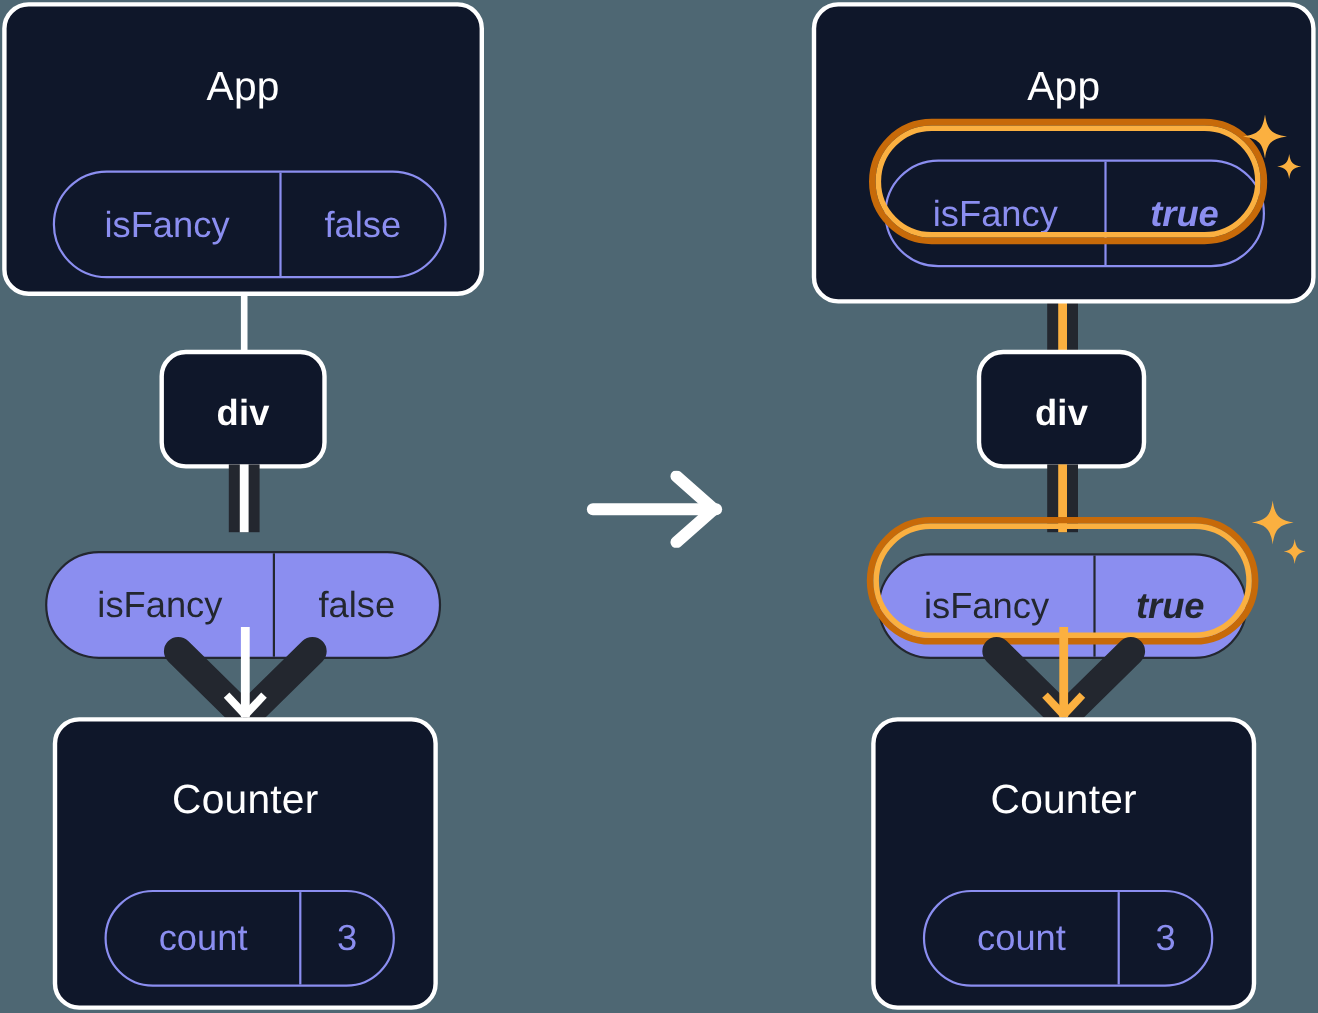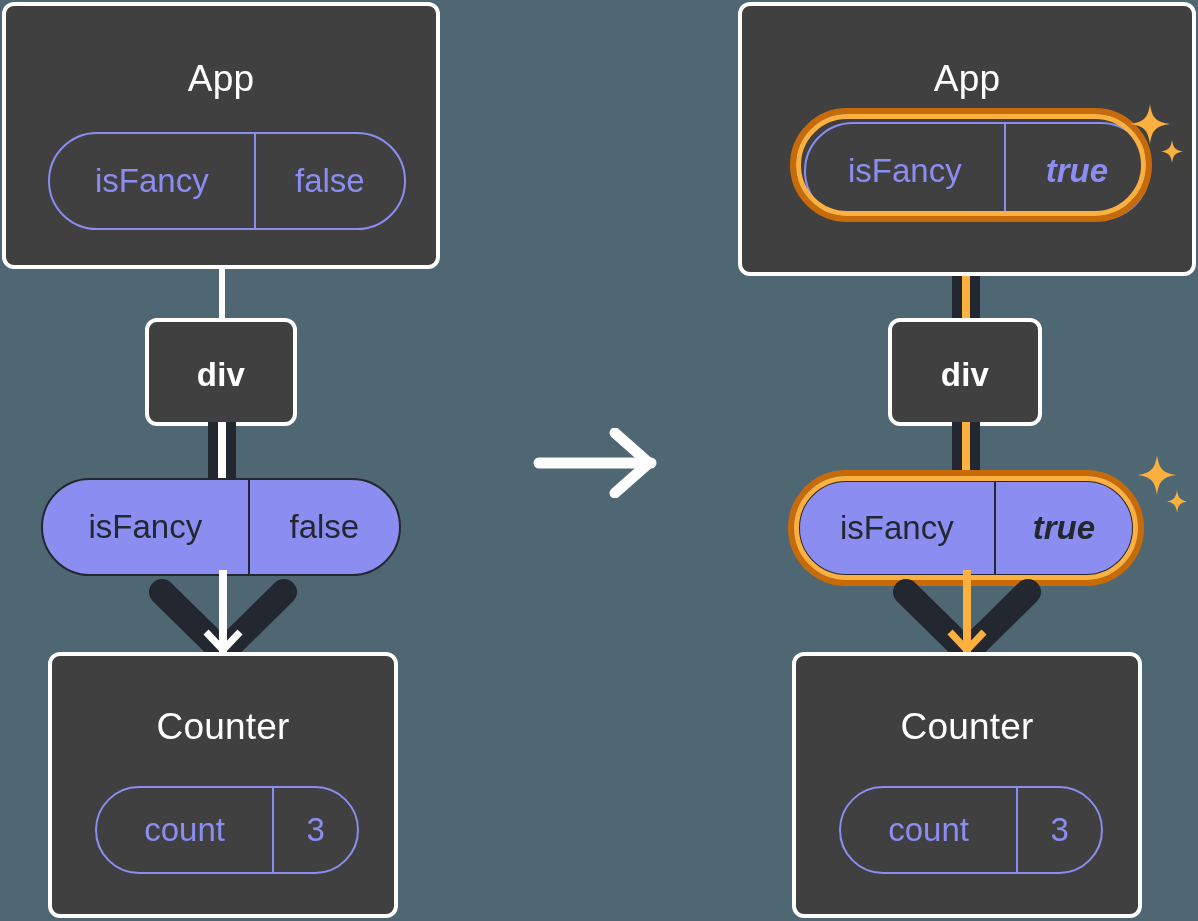--- a/index.html
+++ b/index.html
@@ -16,43 +16,44 @@
   }
   .canvas {
     position: relative;
     width: 1198px;
     height: 921px;
   }
 
   
   .node-box {
     position: absolute;
-    background: #404040;
+    background: #0f172a;
     border: 4px solid #ffffff;
-    border-radius: 12px;
+    border-radius: 24px;
     box-sizing: border-box;
   }
   .node-title {
     position: absolute;
     left: 0;
     right: 0;
     text-align: center;
     color: #ffffff;
     font-size: 37px;
     font-weight: 400;
     letter-spacing: 0.2px;
   }
 
   
   .pill {
     position: absolute;
     display: flex;
     align-items: stretch;
     box-sizing: border-box;
     border-radius: 999px;
+    margin-top: 23px;
   }
   .pill-outline {
     border: 2px solid #8b8ef0;
     background: transparent;
   }
   .pill-solid {
     background: #8b8ef0;
     border: 2px solid #23272f;
   }
   .pill-cell {

